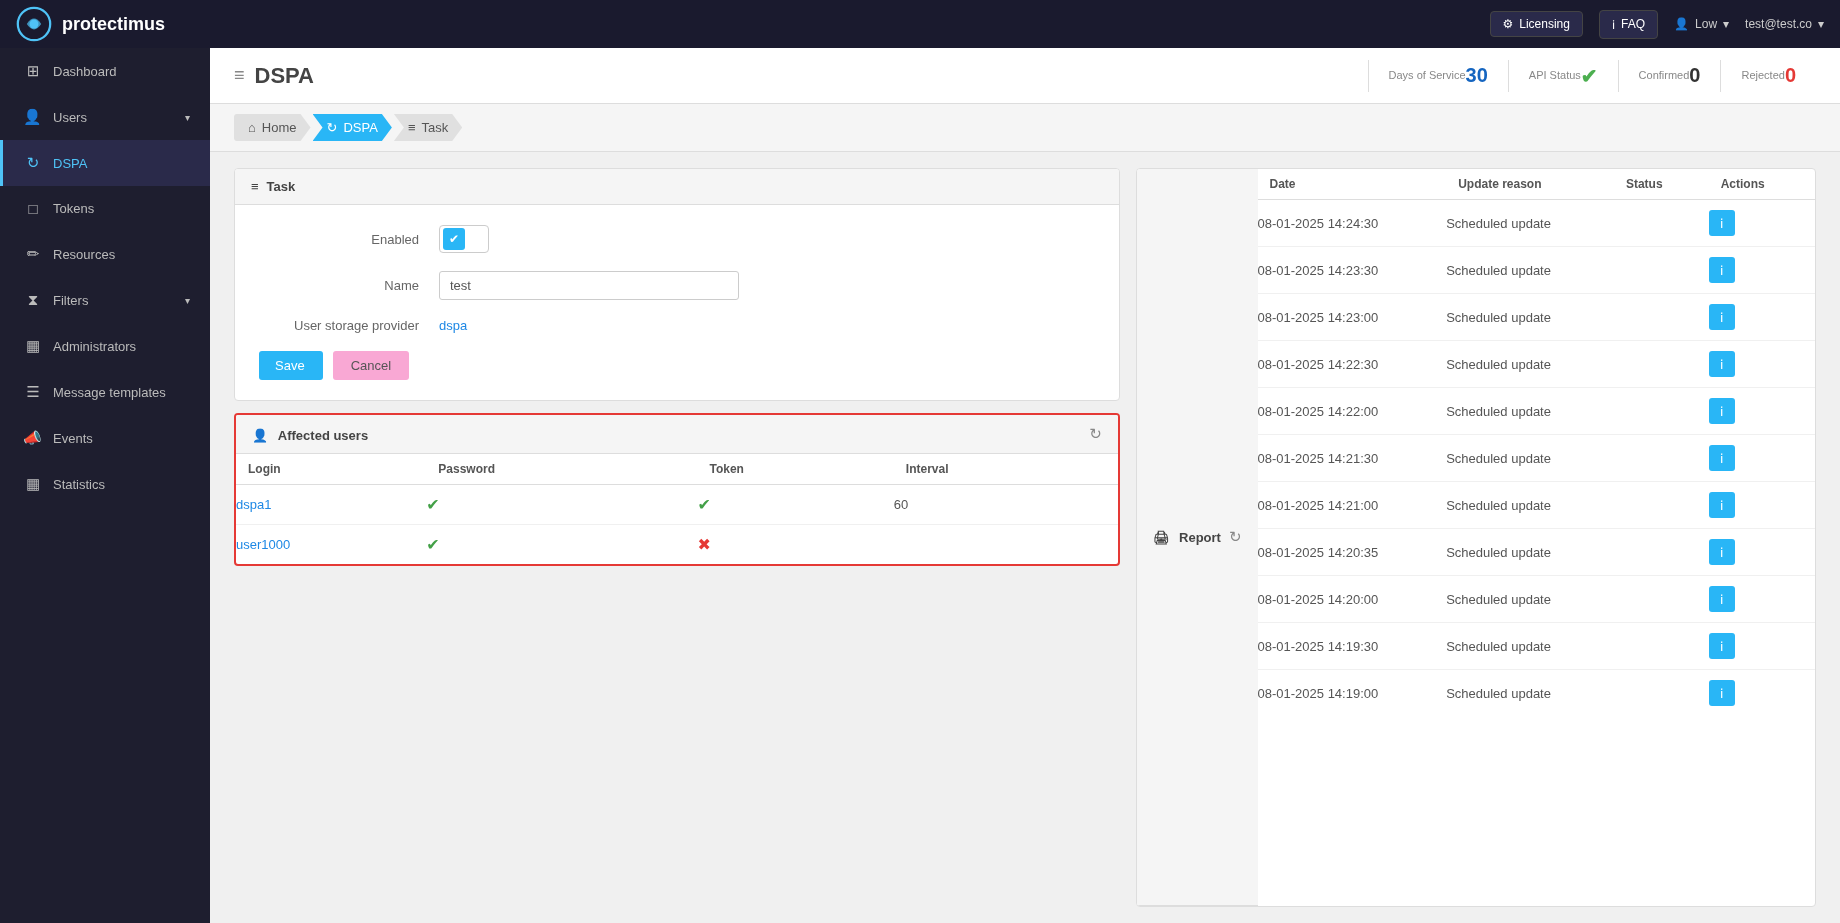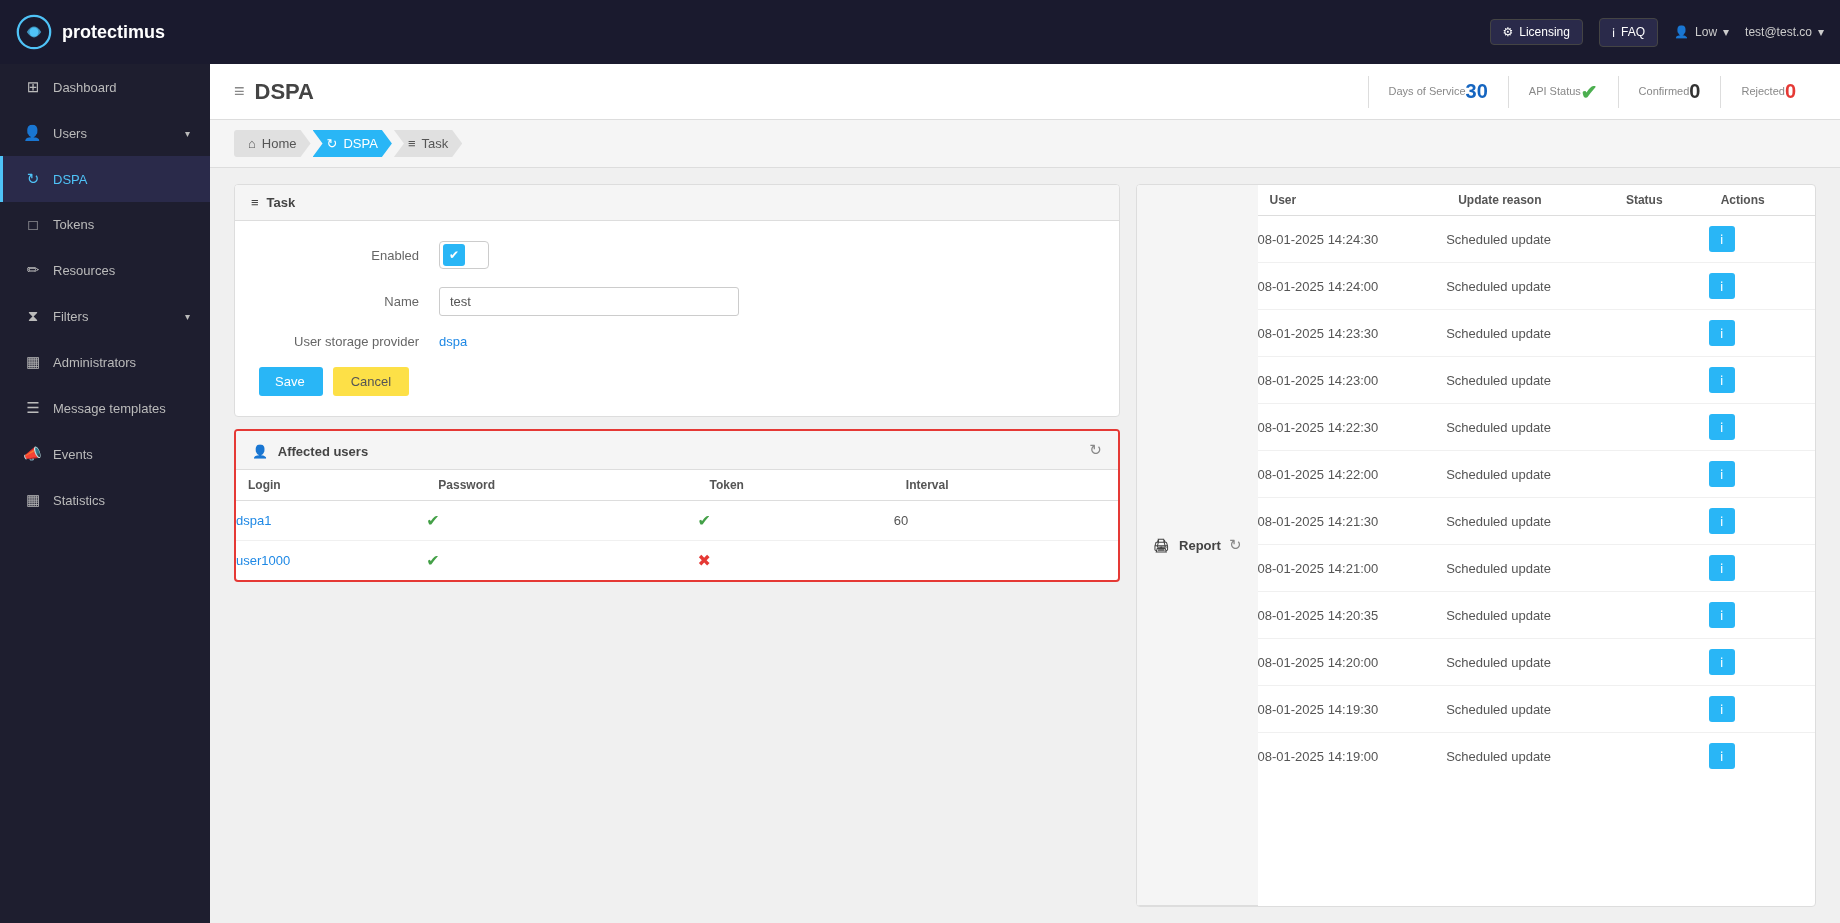--- a/index.html
+++ b/index.html
@@ -1,19 +1,19 @@
 <!DOCTYPE html>
 <html><head>
   <meta charset="utf-8">
   <style>
     * { box-sizing: border-box; margin: 0; padding: 0; }
     body { font-family: 'Segoe UI', Arial, sans-serif; font-size: 13px; background: #f0f0f0; color: #333; display: flex; flex-direction: column; height: 100vh; overflow: hidden; }
 
     
-    .top-nav { background: #1a1a2e; color: #fff; height: 64px; display: flex; align-items: center; justify-content: space-between; padding: 0 16px; flex-shrink: 0; }
+    .top-nav { background: #1a1a2e; color: #fff; height: 48px; display: flex; align-items: center; justify-content: space-between; padding: 0 16px; flex-shrink: 0; }
     .top-nav-logo { display: flex; align-items: center; gap: 10px; font-size: 18px; font-weight: bold; color: #fff; }
     .top-nav-logo .logo-icon { width: 36px; height: 36px; }
     .top-nav-right { display: flex; align-items: center; gap: 16px; }
     .top-nav-btn { display: flex; align-items: center; gap: 6px; background: #2a2a4a; border: 1px solid #444; border-radius: 4px; padding: 5px 12px; color: #fff; font-size: 12px; cursor: pointer; }
     .top-nav-user { display: flex; align-items: center; gap: 6px; color: #ccc; font-size: 12px; cursor: pointer; }
 
     
     .layout { display: flex; flex: 1; overflow: hidden; }
 
     
@@ -59,21 +59,21 @@
     .form-row { display: flex; align-items: center; margin-bottom: 18px; }
     .form-label { width: 180px; color: #666; font-size: 13px; text-align: right; padding-right: 20px; }
     .form-control { border: 1px solid #ccc; border-radius: 3px; padding: 6px 10px; font-size: 13px; color: #555; background: #fff; width: 300px; }
     .toggle { width: 50px; height: 28px; background: #fff; border: 1px solid #ccc; border-radius: 4px; display: flex; align-items: center; position: relative; cursor: pointer; }
     .toggle-thumb { width: 22px; height: 22px; background: #29b6f6; border-radius: 3px; margin: 3px; display: flex; align-items: center; justify-content: center; color: #fff; font-size: 12px; }
 
     .link-text { color: #1e88e5; cursor: pointer; text-decoration: none; }
 
     .btn { padding: 7px 18px; border: none; border-radius: 3px; cursor: pointer; font-size: 13px; }
     .btn-primary { background: #29b6f6; color: #fff; padding-left: 16px; }
-    .btn-default { background: #fde047; color: #555; }
+    .btn-default { background: #f9a8d4; color: #555; }
     .form-actions { display: flex; gap: 10px; margin-top: 8px; }
 
     
     .affected-card { border: 2px solid #e53935 !important; }
 
     
     .table { width: 100%; border-collapse: collapse; }
     .table th { padding: 8px 12px; text-align: left; font-size: 12px; font-weight: 600; color: #555; border-bottom: 1px solid #ddd; }
     .table td { padding: 10px 0; font-size: 13px; color: #555; border-bottom: 1px solid #f0f0f0; }
     .table tr:last-child td { border-bottom: none; }
@@ -302,44 +302,36 @@
             <span>
               <span>🖨</span>
               <span style="margin-left:6px;">Report</span>
             </span>
             <button class="refresh-btn">↻</button>
           </div>
           <div class="report-table-wrap">
             <table class="table">
               <thead>
                 <tr>
-                  <th>User</th>
+                  <th>Date</th>
                   <th>Update reason</th>
                   <th>Status</th>
                   <th>Actions</th>
                 </tr>
               </thead>
               <tbody id="report-tbody">
               <tr>
     <td>08-01-2025 14:24:30</td>
     <td>Scheduled update</td>
     <td></td>
     <td>
       <button class="action-btn">ℹ</button>
     </td>
   </tr>
                   <tr>
-    <td>08-01-2025 14:24:00</td>
-    <td>Scheduled update</td>
-    <td></td>
-    <td>
-      <button class="action-btn">ℹ</button>
-    </td>
-  </tr>
-                  <tr>
     <td>08-01-2025 14:23:30</td>
     <td>Scheduled update</td>
     <td></td>
     <td>
       <button class="action-btn">ℹ</button>
     </td>
   </tr>
                   <tr>
     <td>08-01-2025 14:23:00</td>
     <td>Scheduled update</td>

